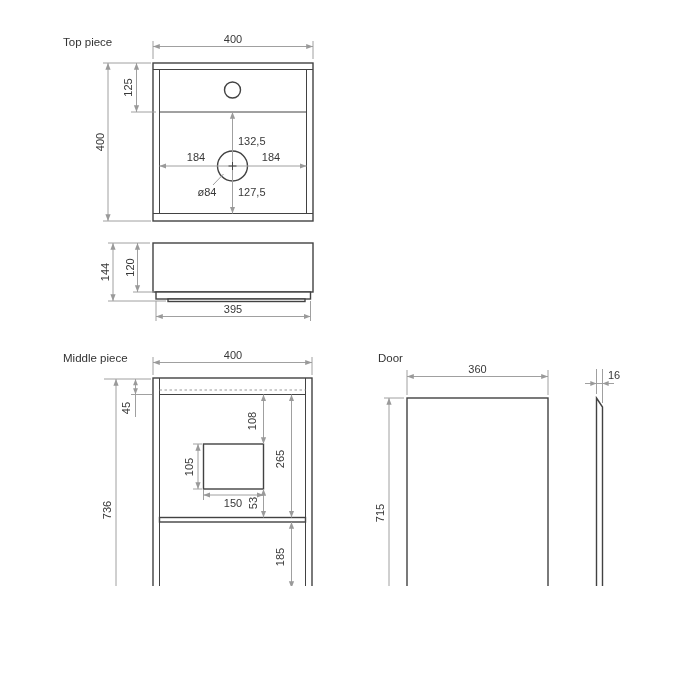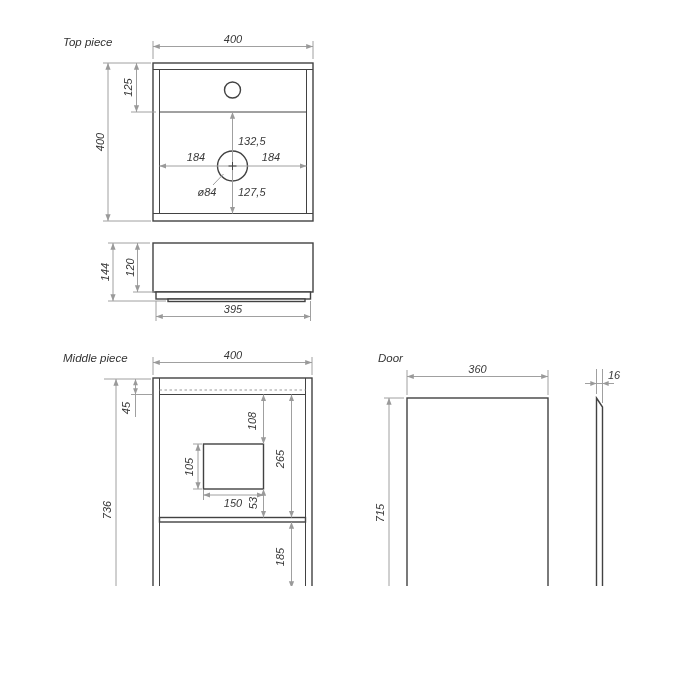--- a/index.html
+++ b/index.html
@@ -1,16 +1,16 @@
 <!DOCTYPE html>
 <html><head>
 <meta charset="utf-8">
 <style>
   html,body{margin:0;padding:0;background:#ffffff;}
-  .stage{position:relative;width:700px;height:586px;background:#ffffff;overflow:hidden;font-style:italic;}
+  .stage{position:relative;width:700px;height:586px;background:#ffffff;overflow:hidden;}
   svg{position:absolute;left:0;top:0;}
   svg text{font-family:"Liberation Sans",sans-serif;font-size:11px;fill:#383838;}
   text.title{font-size:11.5px;fill:#333333;}
   .edge{stroke:#424242;stroke-width:1.4;fill:none;}
   .edgef{stroke:#424242;stroke-width:1.4;fill:#ffffff;}
   .thin{stroke:#424242;stroke-width:1;fill:none;}
   .dim{stroke:#a0a0a0;stroke-width:1;fill:none;}
   .dash{stroke:#9b9b9b;stroke-width:1;fill:none;stroke-dasharray:2.5 2.5;}
   .arr{fill:#9a9a9a;}
 </style>

